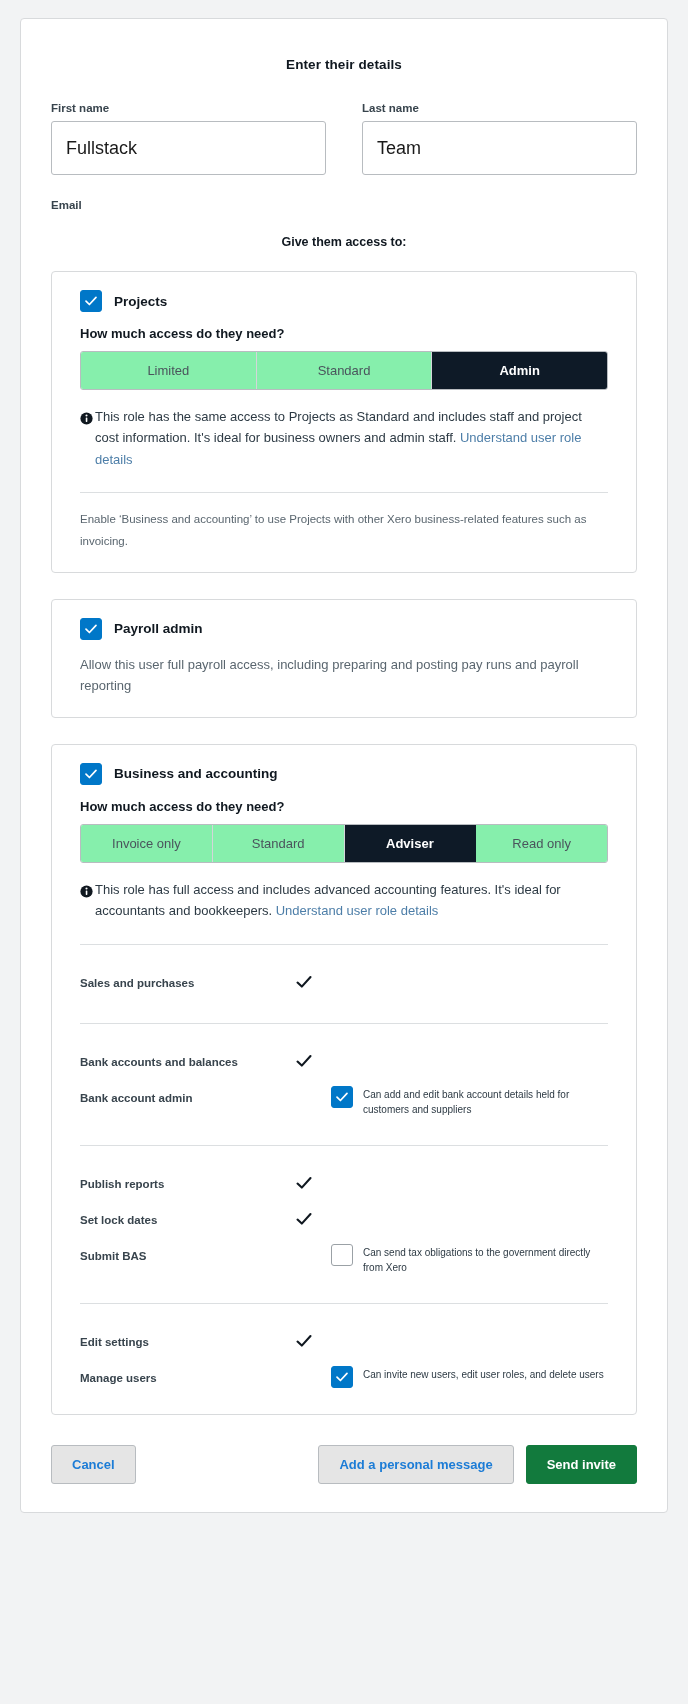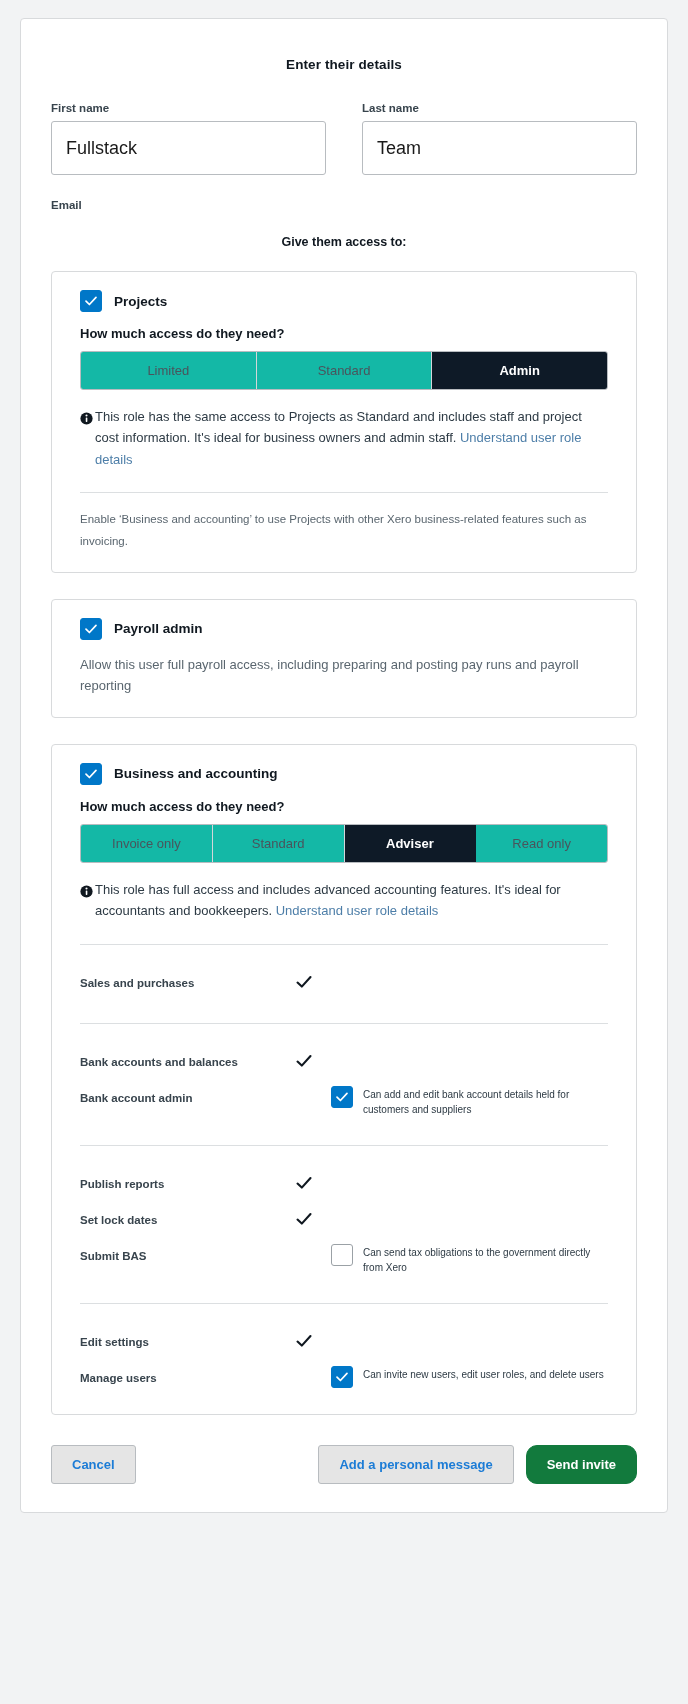--- a/index.html
+++ b/index.html
@@ -104,21 +104,21 @@
     border-radius: 3px;
     overflow: hidden;
     margin-bottom: 16px;
   }
   .seg {
     flex: 1;
     text-align: center;
     font-size: 13px;
     color: #4a545c;
     padding: 11px 4px;
-    background: #14b8a6;
+    background: #86efac;
     border-right: 1px solid #d3d6d9;
     cursor: pointer;
     white-space: nowrap;
   }
   .seg:last-child { border-right: none; }
   .seg.active {
     background: #0e1a27;
     color: #ffffff;
     font-weight: bold;
     border-right-color: #0e1a27;
@@ -209,21 +209,20 @@
     cursor: pointer;
     border: 1px solid #b8bcc0;
     background: #e5e5e5;
     color: #1c7cd6;
     line-height: 1;
   }
   .btn-primary {
     background: #127a3d;
     border-color: #127a3d;
     color: #ffffff;
-    border-radius: 11px;
   }
 </style>
 </head>
 <body>
 
 <div class="card">
 
   <div class="page-title">Enter their details</div>
 
   <div class="field-row">

